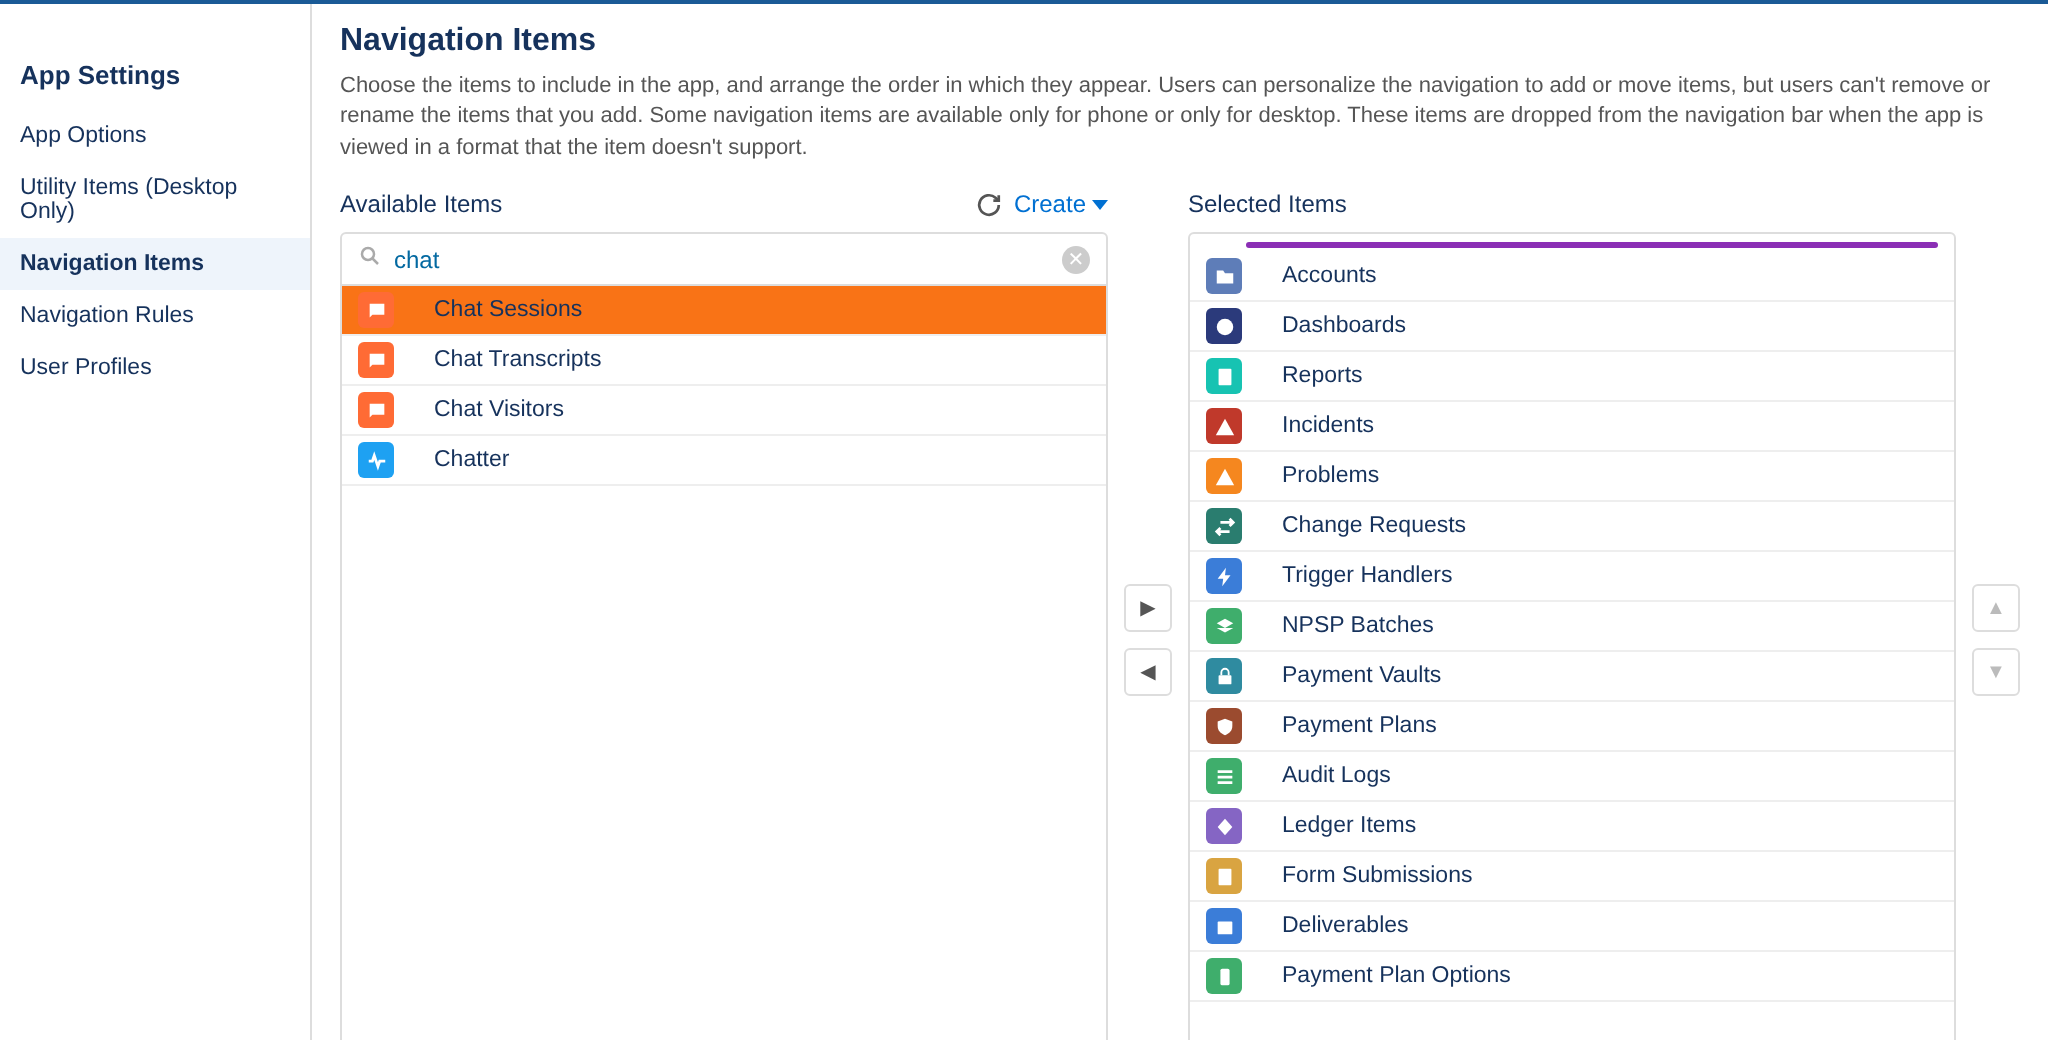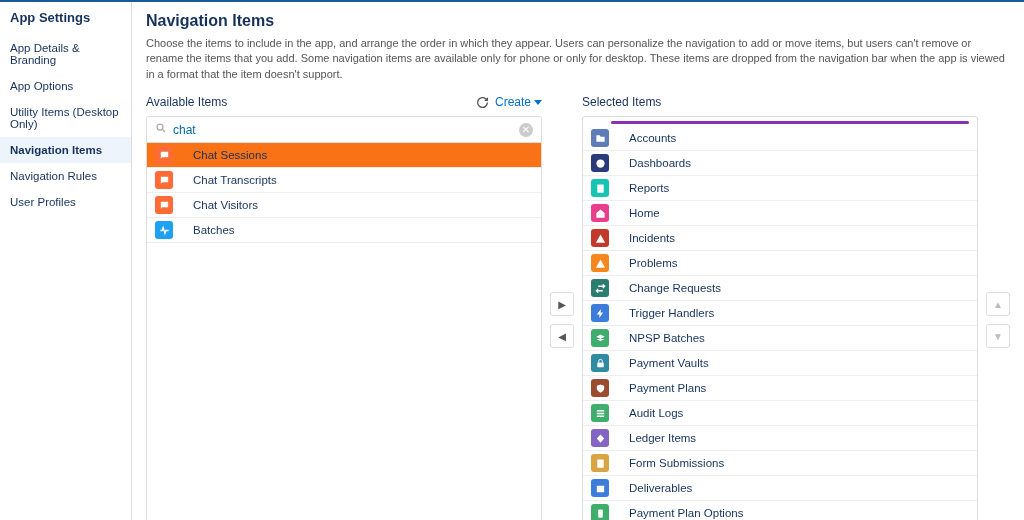--- a/index.html
+++ b/index.html
@@ -8,22 +8,22 @@
     font-size: 12px;
     color: #333;
     background: #fff;
     width: 1024px;
     height: 520px;
     overflow: hidden;
     border-top: 2px solid #1a5a96;
   }
   .layout { display: flex; height: 100%; }
   .sidebar {
-    width: 132px;
-    padding: 4px 0 0 0;
+    width: 156px;
+    padding: 24px 0 0 0;
     border-right: 1px solid #ddd;
   }
   .sidebar-title {
     font-weight: 700;
     color: #16325c;
     font-size: 13px;
     padding: 4px 10px 10px 10px;
   }
   .side-item {
     font-size: 11.5px;
@@ -174,21 +174,20 @@
     font-size:10px;
   }
 </style>
 </head>
 <body>
 
 <div class="layout">
   <div class="sidebar">
     <div class="sidebar-title">App Settings</div>
     <div id="sidebar-items">
-        <div class="side-item">App Details &amp; Branding</div>
         <div class="side-item">App Options</div>
         <div class="side-item">Utility Items (Desktop Only)</div>
         <div class="side-item active">Navigation Items</div>
         <div class="side-item">Navigation Rules</div>
         <div class="side-item">User Profiles</div>
       </div>
   </div>
 
   <div class="main">
     <div class="page-title">Navigation Items</div>
@@ -247,21 +246,21 @@
                   </svg>
                 </span>
                 <span>Chat Visitors</span>
               </div>
               <div class="item">
                 <span class="icon-sq" style="background:#1ea1f2">
                   <svg width="11" height="11" viewBox="0 0 24 24" fill="none" stroke="currentColor" stroke-width="3">
                     <path d="M3 12h4l2-6 4 12 2-6h6"></path>
                   </svg>
                 </span>
-                <span>Batches</span>
+                <span>Chatter</span>
               </div>
             </div>
         </div>
       </div>
 
       <div class="mid-controls">
         <div class="mid-btn">▶</div>
         <div class="mid-btn">◀</div>
       </div>
 
@@ -290,28 +289,20 @@
               </div>
               <div class="item">
                 <span class="icon-sq" style="background:#17c3b2">
                   <svg width="11" height="11" viewBox="0 0 24 24" fill="currentColor">
                     <rect x="5" y="3" width="14" height="18" rx="1"></rect>
                   </svg>
                 </span>
                 <span>Reports</span>
               </div>
               <div class="item">
-                <span class="icon-sq" style="background:#e83e8c">
-                  <svg width="11" height="11" viewBox="0 0 24 24" fill="currentColor">
-                    <path d="M3 11l9-8 9 8v10H3z"></path>
-                  </svg>
-                </span>
-                <span>Home</span>
-              </div>
-              <div class="item">
                 <span class="icon-sq" style="background:#c0392b">
                   <svg width="11" height="11" viewBox="0 0 24 24" fill="currentColor">
                     <path d="M12 3l10 18H2z"></path>
                   </svg>
                 </span>
                 <span>Incidents</span>
               </div>
               <div class="item">
                 <span class="icon-sq" style="background:#f5871f">
                   <svg width="11" height="11" viewBox="0 0 24 24" fill="currentColor">

